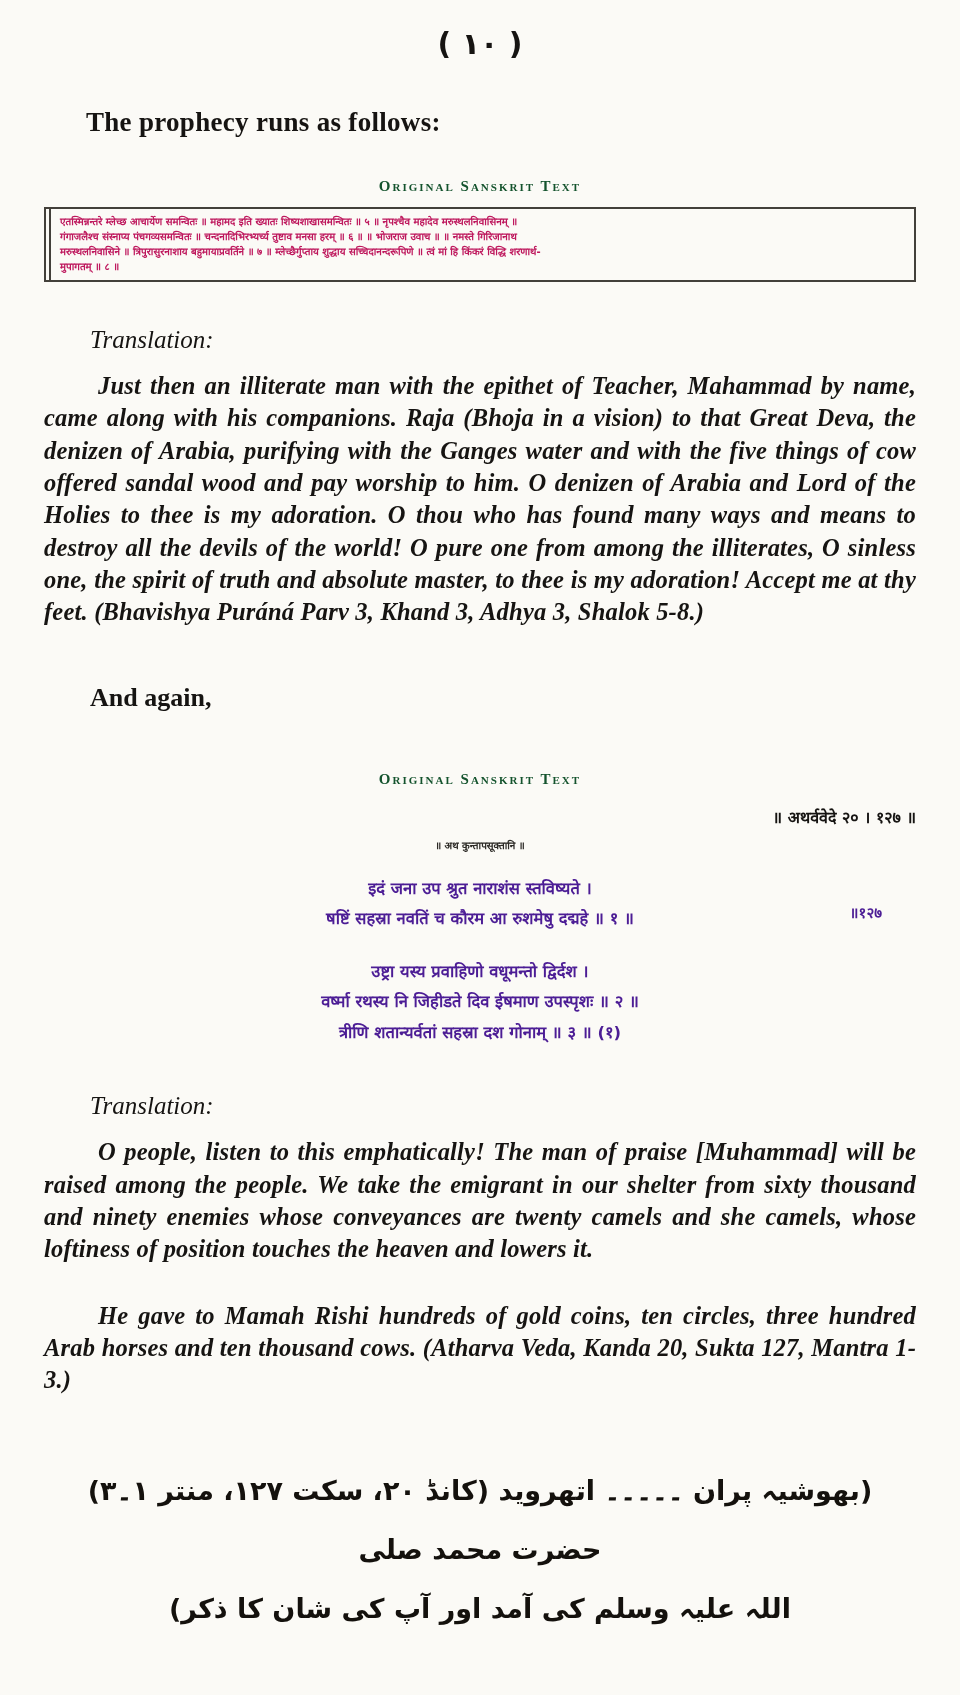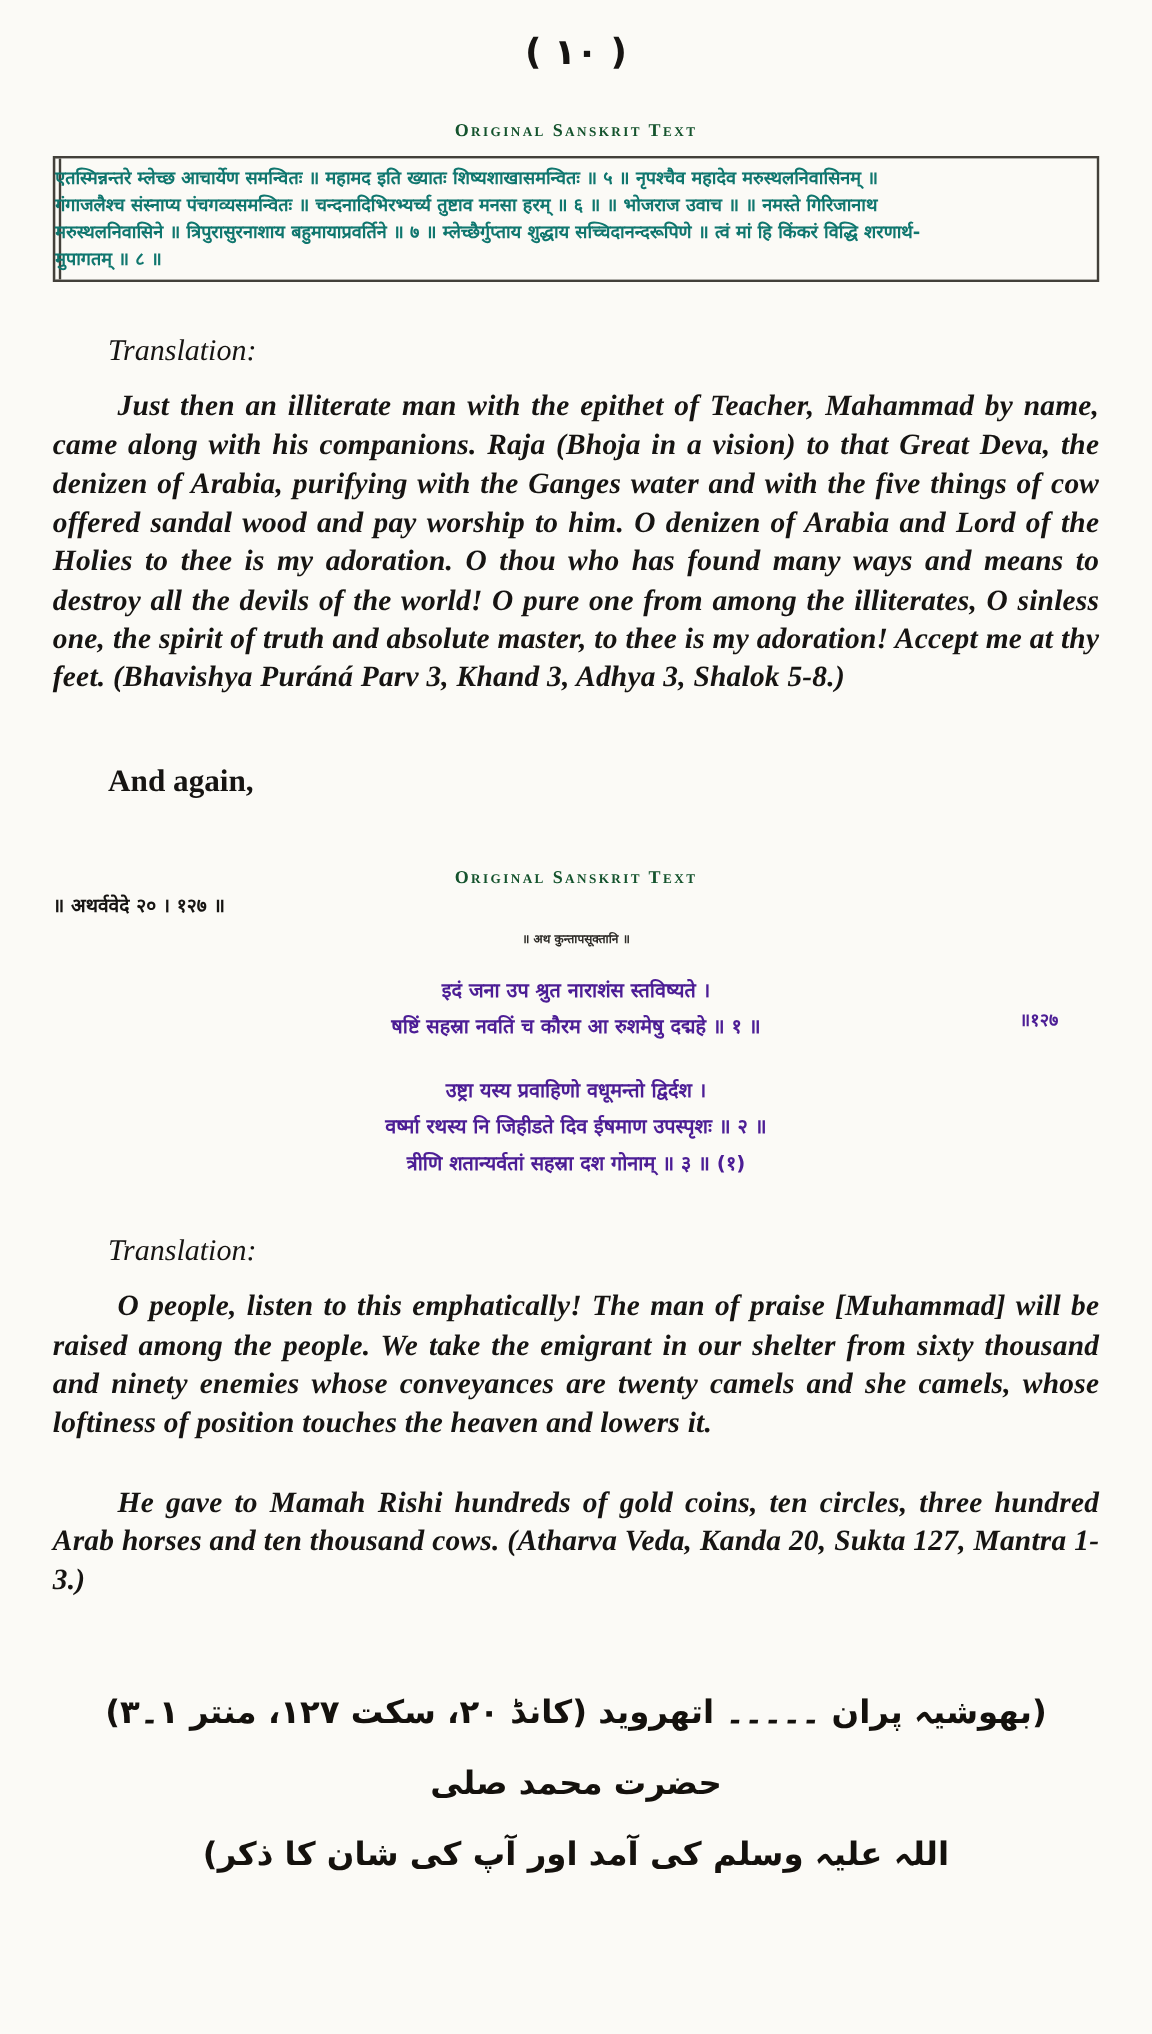--- a/index.html
+++ b/index.html
@@ -36,26 +36,26 @@
     font-weight: bold;
     font-variant: small-caps;
     letter-spacing: 2px;
     color: #14532d;
   }
   .sanskrit-heading.second { margin-top: 58px; }
   .sanskrit-box {
     margin-top: 12px;
     border: 2px solid #43403a;
     box-shadow: inset 3px 0 0 #fbfaf6, inset 5px 0 0 #43403a;
-    padding: 5px 10px 6px 0;
+    padding: 5px 10px 6px 14px;
     font-family: "DejaVu Sans", sans-serif;
-    font-size: 15px;
+    font-size: 10px;
     font-weight: bold;
     line-height: 1.5;
-    color: #0f766e;
+    color: #be185d;
   }
   .skt-line { white-space: normal; }
   .translation-label {
     margin: 44px 0 0 46px;
     font-size: 25px;
     font-weight: normal;
     font-style: italic;
   }
   .body-para {
     margin: 16px 0 0 0;
@@ -66,22 +66,22 @@
     text-align: justify;
     letter-spacing: 0.2px;
   }
   .body-para.indent { text-indent: 54px; }
   .and-again {
     margin: 54px 0 0 46px;
     font-size: 26px;
     font-weight: bold;
   }
   .veda-ref {
-    text-align: left;
-    margin-top: 2px;
+    text-align: right;
+    margin-top: 18px;
     font-family: "DejaVu Sans", sans-serif;
     font-size: 16px;
     font-weight: bold;
   }
   .sukta-subtitle {
     text-align: center;
     margin-top: 10px;
     font-family: "DejaVu Sans", sans-serif;
     font-size: 10px;
     font-weight: bold;
@@ -119,20 +119,21 @@
   }
   .urdu-line { white-space: normal; }
 </style>
 </head>
 <body>
 
 <div class="page">
 
   <div class="page-number">( ۱۰ )</div>
 
+  <div class="intro">The prophecy runs as follows:</div>
 
   <div class="sanskrit-heading">Original Sanskrit Text</div>
 
   <div class="sanskrit-box">
     <div class="skt-line">एतस्मिन्नन्तरे म्लेच्छ आचार्येण समन्वितः ॥ महामद इति ख्यातः शिष्यशाखासमन्वितः ॥ ५ ॥ नृपश्चैव महादेव मरुस्थलनिवासिनम् ॥</div>
     <div class="skt-line">गंगाजलैश्च संस्नाप्य पंचगव्यसमन्वितः ॥ चन्दनादिभिरभ्यर्च्य तुष्टाव मनसा हरम् ॥ ६ ॥  ॥ भोजराज उवाच ॥  ॥ नमस्ते गिरिजानाथ</div>
     <div class="skt-line">मरुस्थलनिवासिने ॥ त्रिपुरासुरनाशाय बहुमायाप्रवर्तिने ॥ ७ ॥ म्लेच्छैर्गुप्ताय शुद्धाय सच्चिदानन्दरूपिणे ॥ त्वं मां हि किंकरं विद्धि शरणार्थ-</div>
     <div class="skt-line">मुपागतम् ॥ ८ ॥</div>
   </div>
 

